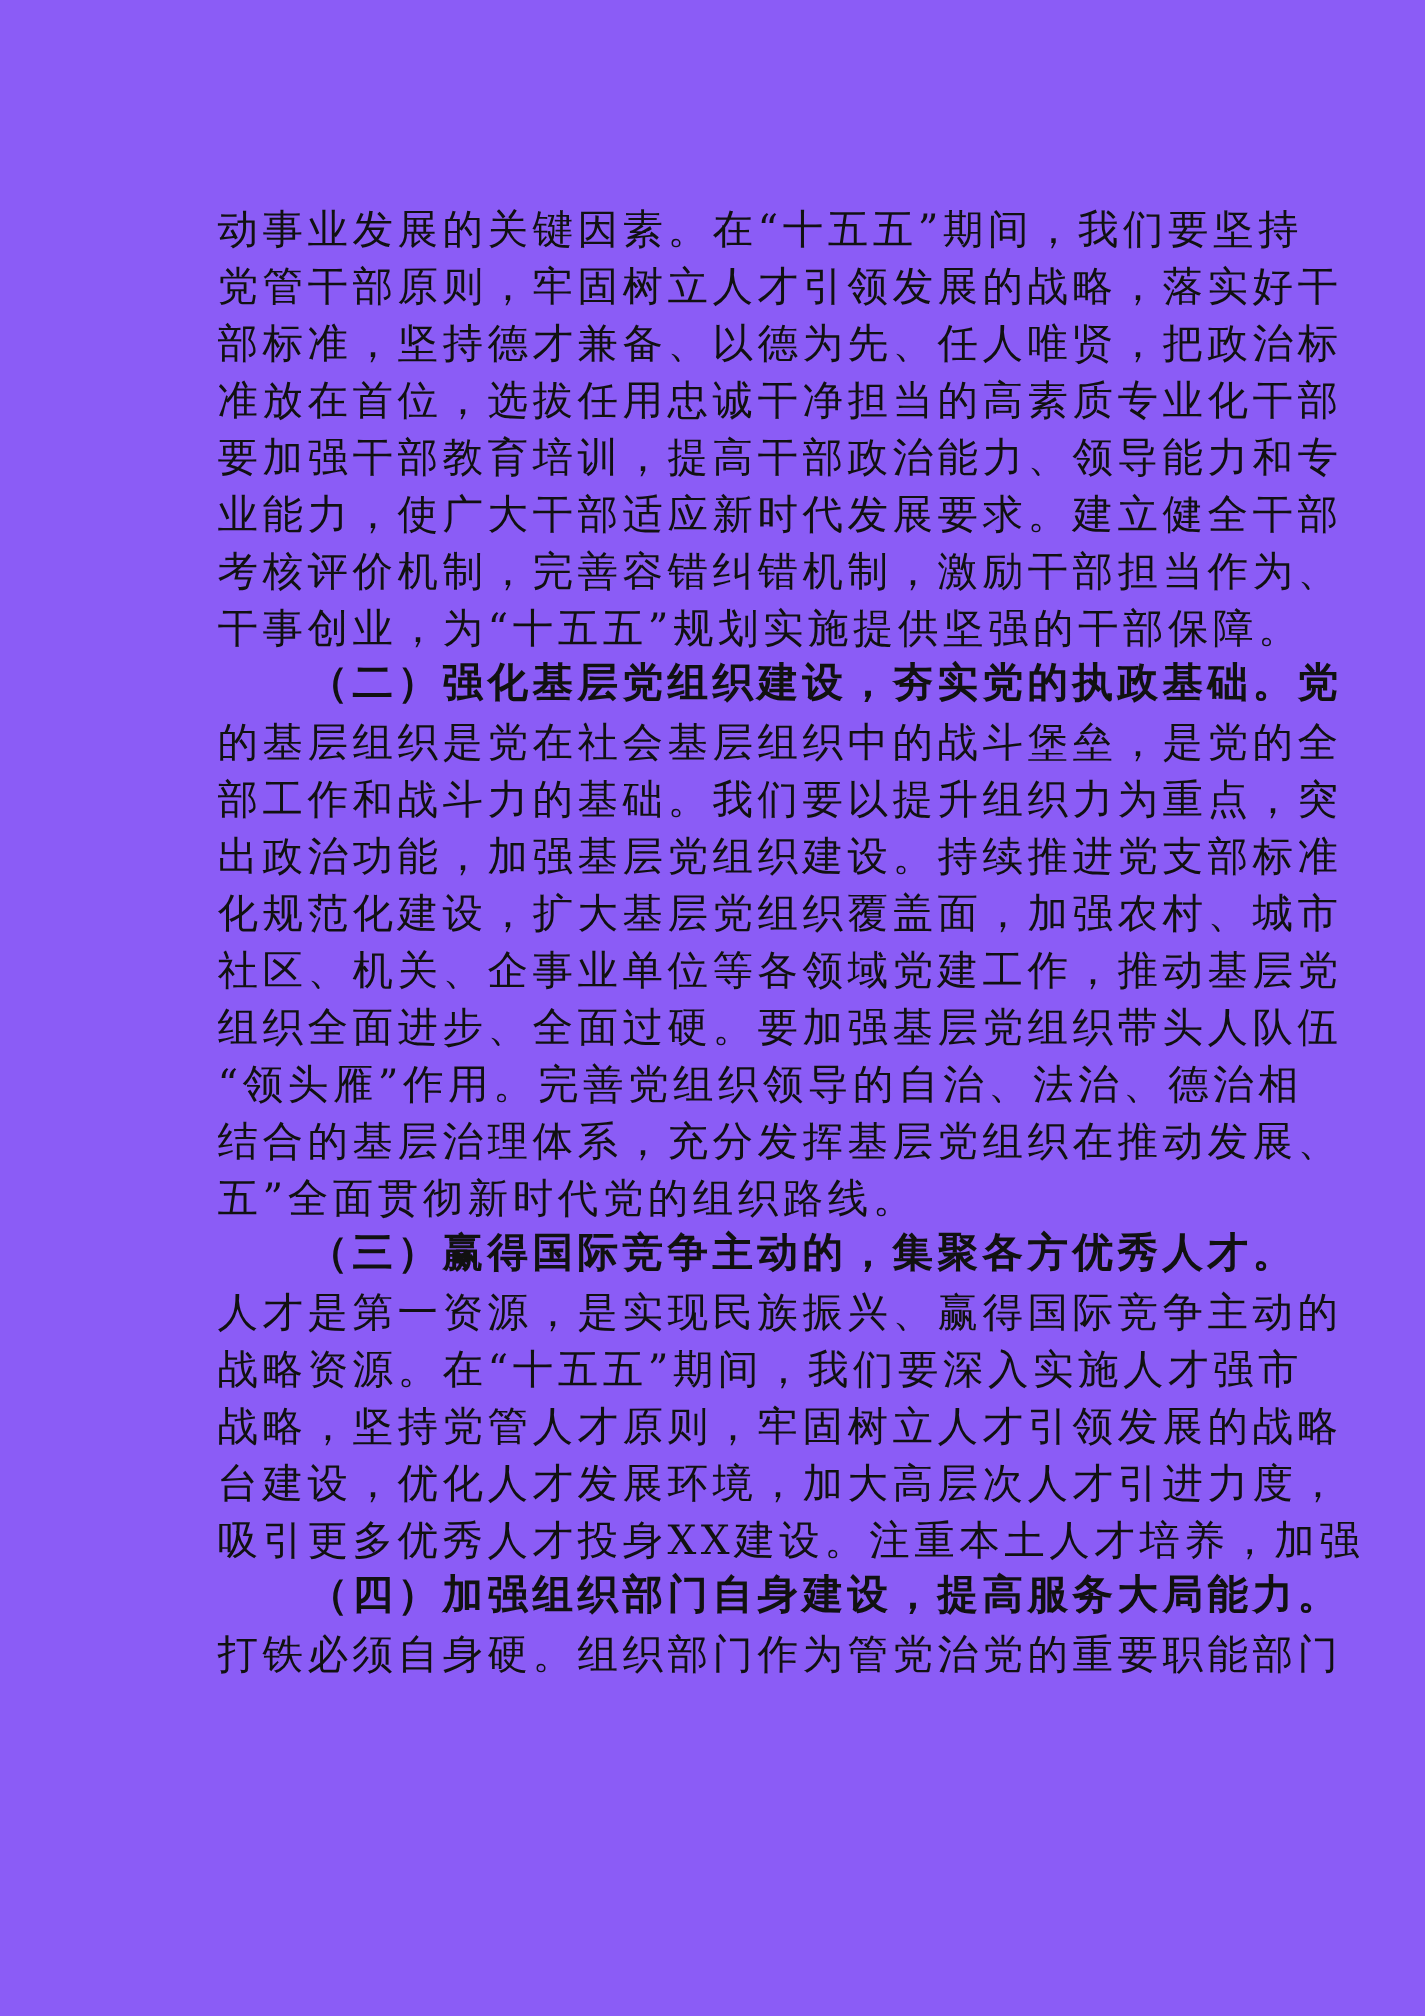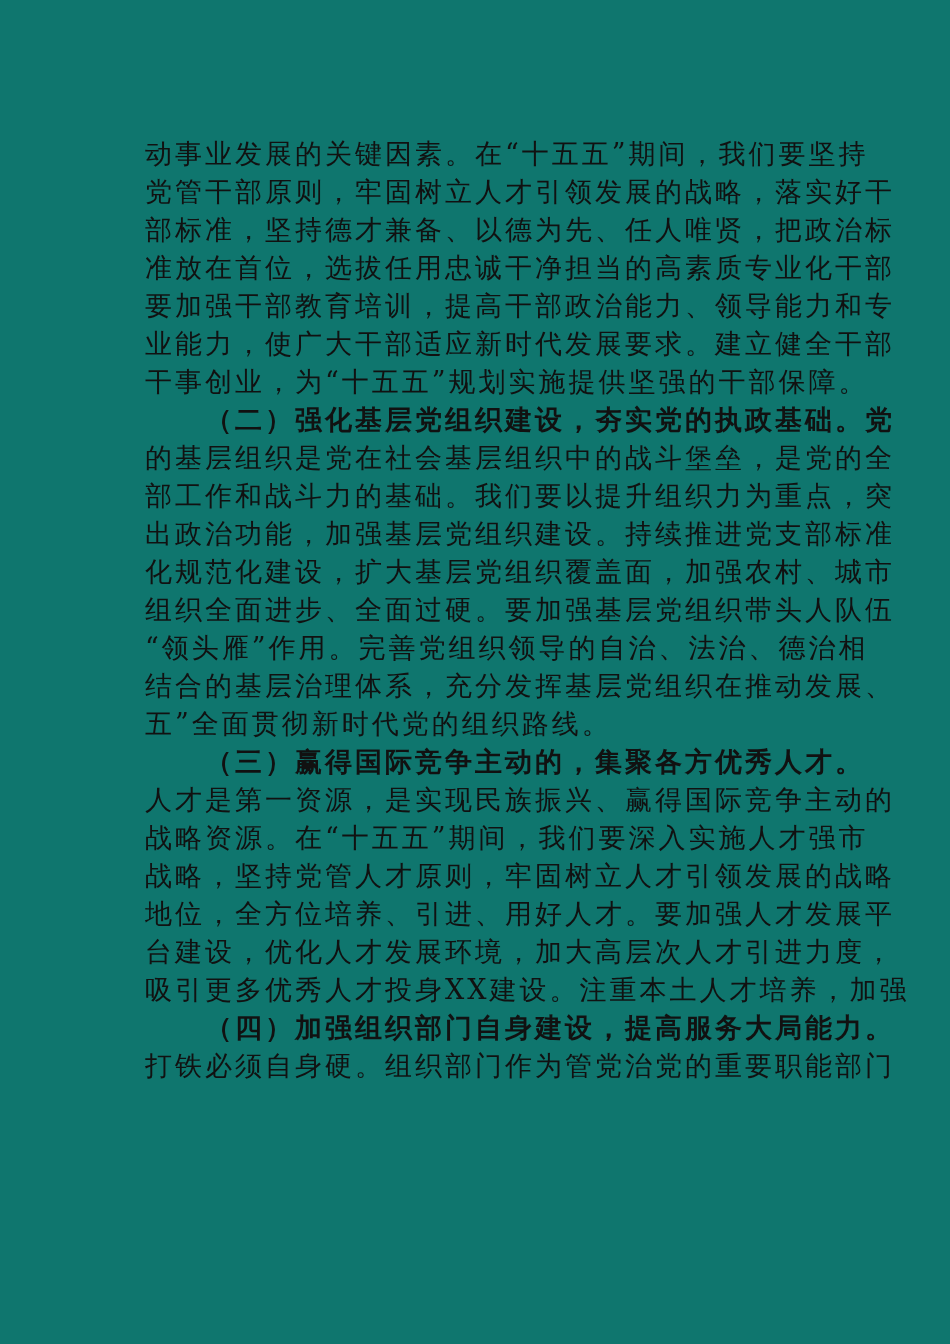--- a/index.html
+++ b/index.html
@@ -1,66 +1,67 @@
 <!DOCTYPE html>
 <html><head>
 <meta charset="utf-8">
 <style>
   html, body { margin: 0; padding: 0; background: #ffffff; }
   body { width: 950px; height: 1344px; position: relative; overflow: hidden; }
   .page {
     position: absolute;
     left: 0; top: 0; width: 950px; height: 1344px;
-    background: #0f766e;
+    background: #8b5cf6;
   }
   .content {
     position: absolute;
     left: 145px;
     top: 135px;
     width: 662px;
   }
   .line {
     height: 38px;
     line-height: 38px;
     font-family: "DejaVu Serif", "Liberation Serif", serif;
     font-size: 27px;
     color: #111111;
     white-space: nowrap;
     letter-spacing: 3.0px;
     text-align: justify;
     text-align-last: justify;
   }
   .line.last { text-align-last: left; }
-  .line.indent { padding-left: 60px; }
+  .line.indent { padding-left: 60px; font-family: Liberation Mono, monospace; }
   .line.heading { font-weight: bold; }
 </style>
 </head>
 <body>
 
 <div class="page">
   <div class="content">
     <div class="line">动事业发展的关键因素。在“十五五”期间，我们要坚持</div>
     <div class="line">党管干部原则，牢固树立人才引领发展的战略，落实好干</div>
     <div class="line">部标准，坚持德才兼备、以德为先、任人唯贤，把政治标</div>
     <div class="line">准放在首位，选拔任用忠诚干净担当的高素质专业化干部</div>
     <div class="line">要加强干部教育培训，提高干部政治能力、领导能力和专</div>
     <div class="line">业能力，使广大干部适应新时代发展要求。建立健全干部</div>
+    <div class="line">考核评价机制，完善容错纠错机制，激励干部担当作为、</div>
     <div class="line last">干事创业，为“十五五”规划实施提供坚强的干部保障。</div>
     <div class="line indent heading">（二）强化基层党组织建设，夯实党的执政基础。党</div>
     <div class="line">的基层组织是党在社会基层组织中的战斗堡垒，是党的全</div>
     <div class="line">部工作和战斗力的基础。我们要以提升组织力为重点，突</div>
     <div class="line">出政治功能，加强基层党组织建设。持续推进党支部标准</div>
     <div class="line">化规范化建设，扩大基层党组织覆盖面，加强农村、城市</div>
+    <div class="line">社区、机关、企事业单位等各领域党建工作，推动基层党</div>
     <div class="line">组织全面进步、全面过硬。要加强基层党组织带头人队伍</div>
     <div class="line">“领头雁”作用。完善党组织领导的自治、法治、德治相</div>
     <div class="line">结合的基层治理体系，充分发挥基层党组织在推动发展、</div>
     <div class="line last">五”全面贯彻新时代党的组织路线。</div>
     <div class="line indent heading">（三）赢得国际竞争主动的，集聚各方优秀人才。</div>
     <div class="line">人才是第一资源，是实现民族振兴、赢得国际竞争主动的</div>
     <div class="line">战略资源。在“十五五”期间，我们要深入实施人才强市</div>
     <div class="line">战略，坚持党管人才原则，牢固树立人才引领发展的战略</div>
-    <div class="line">地位，全方位培养、引进、用好人才。要加强人才发展平</div>
     <div class="line">台建设，优化人才发展环境，加大高层次人才引进力度，</div>
     <div class="line">吸引更多优秀人才投身XX建设。注重本土人才培养，加强</div>
     <div class="line indent heading">（四）加强组织部门自身建设，提高服务大局能力。</div>
     <div class="line">打铁必须自身硬。组织部门作为管党治党的重要职能部门</div>
   </div>
 </div>
 
 </body></html>

